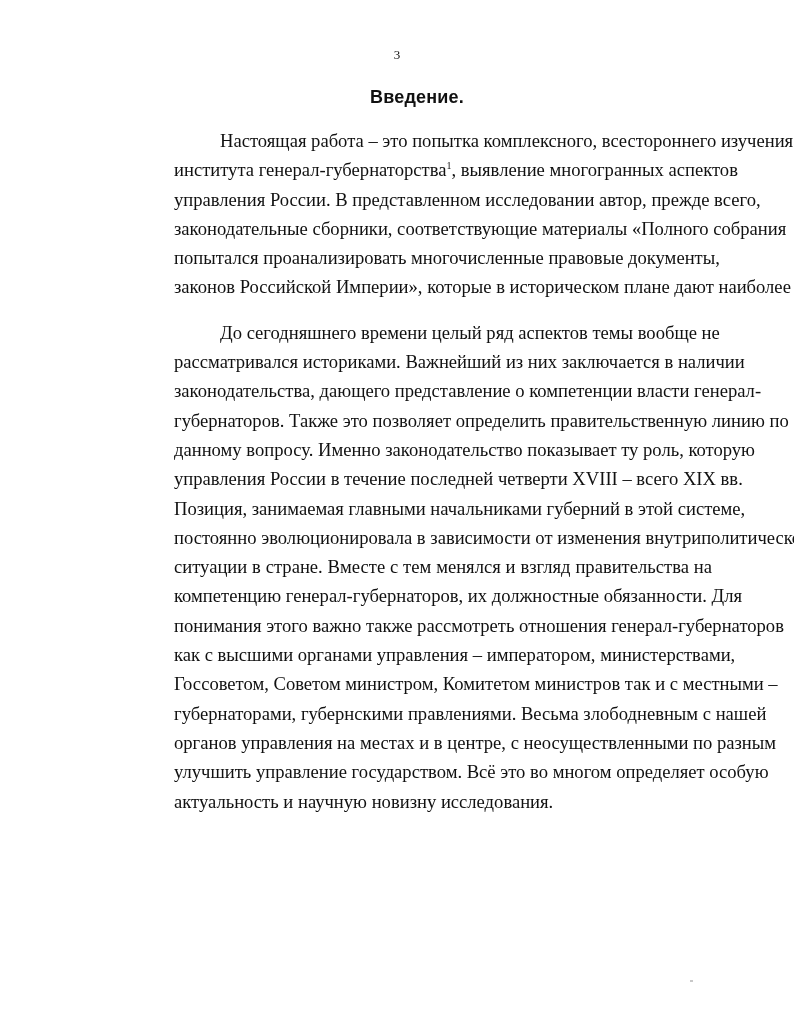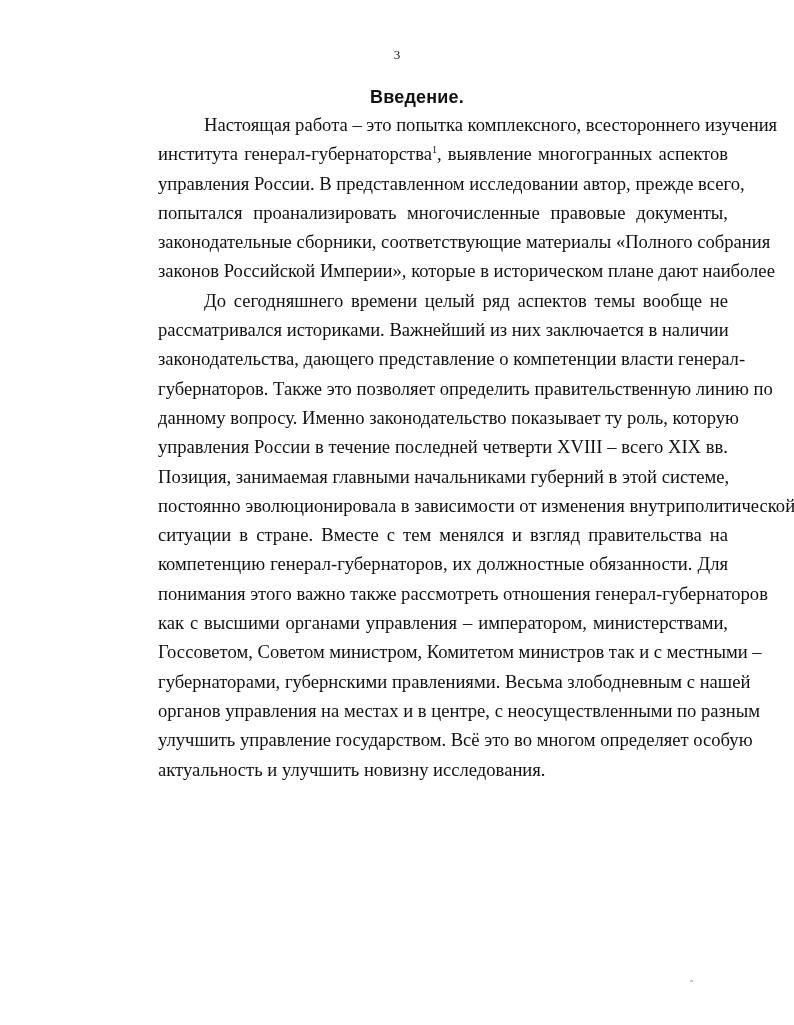--- a/index.html
+++ b/index.html
@@ -46,21 +46,21 @@
     .body-text {
       position: absolute;
       top: 110px;
       left: 112px;
       width: 616px;
       font-family: "Liberation Serif", serif;
       font-size: 18.6px;
       line-height: 29.3px;
     }
     .para {
-      margin: 0;
+      margin: 16px;
       text-align: justify;
       text-indent: 46px;
     }
     .line {
       display: block;
       text-align: justify;
       text-align-last: justify;
       white-space: nowrap;
       height: 29.3px;
     }
@@ -92,41 +92,41 @@
   <div class="page-number">3</div>
 
   <div class="title">Введение.</div>
 
   <div class="body-text">
 
     <div class="para">
       <span class="line first">Настоящая работа – это попытка комплексного, всестороннего изучения</span>
       <span class="line"><span>института генерал-губернаторства</span><sup class="fn">1</sup><span>, выявление многогранных аспектов</span></span>
       <span class="line">управления России. В представленном исследовании автор, прежде всего,</span>
+      <span class="line">законодательные сборники, соответствующие материалы «Полного собрания</span>
       <span class="line">попытался проанализировать многочисленные правовые документы,</span>
-      <span class="line">законодательные сборники, соответствующие материалы «Полного собрания</span>
       <span class="line">законов Российской Империи», которые в историческом плане дают наиболее</span>
     </div>
 
     <div class="para">
       <span class="line first">До сегодняшнего времени целый ряд аспектов темы вообще не</span>
       <span class="line">рассматривался историками. Важнейший из них заключается в наличии</span>
       <span class="line">законодательства, дающего представление о компетенции власти генерал-</span>
       <span class="line">губернаторов. Также это позволяет определить правительственную линию по</span>
       <span class="line">данному вопросу. Именно законодательство показывает ту роль, которую</span>
       <span class="line">управления России в течение последней четверти XVIII – всего XIX вв.</span>
       <span class="line">Позиция, занимаемая главными начальниками губерний в этой системе,</span>
       <span class="line">постоянно эволюционировала в зависимости от изменения внутриполитической</span>
       <span class="line">ситуации в стране. Вместе с тем менялся и взгляд правительства на</span>
       <span class="line">компетенцию генерал-губернаторов, их должностные обязанности. Для</span>
       <span class="line">понимания этого важно также рассмотреть отношения генерал-губернаторов</span>
       <span class="line">как с высшими органами управления – императором, министерствами,</span>
       <span class="line">Госсоветом, Советом министром, Комитетом министров так и с местными –</span>
       <span class="line">губернаторами, губернскими правлениями. Весьма злободневным с нашей</span>
       <span class="line">органов управления на местах и в центре, с неосуществленными по разным</span>
       <span class="line">улучшить управление государством. Всё это во многом определяет особую</span>
-      <span class="line last">актуальность и улучшить новизну исследования.</span>
+      <span class="line last">актуальность и научную новизну исследования.</span>
     </div>
 
   </div>
 
   <div class="scan-dot"></div>
 </div>
 
 </body></html>

